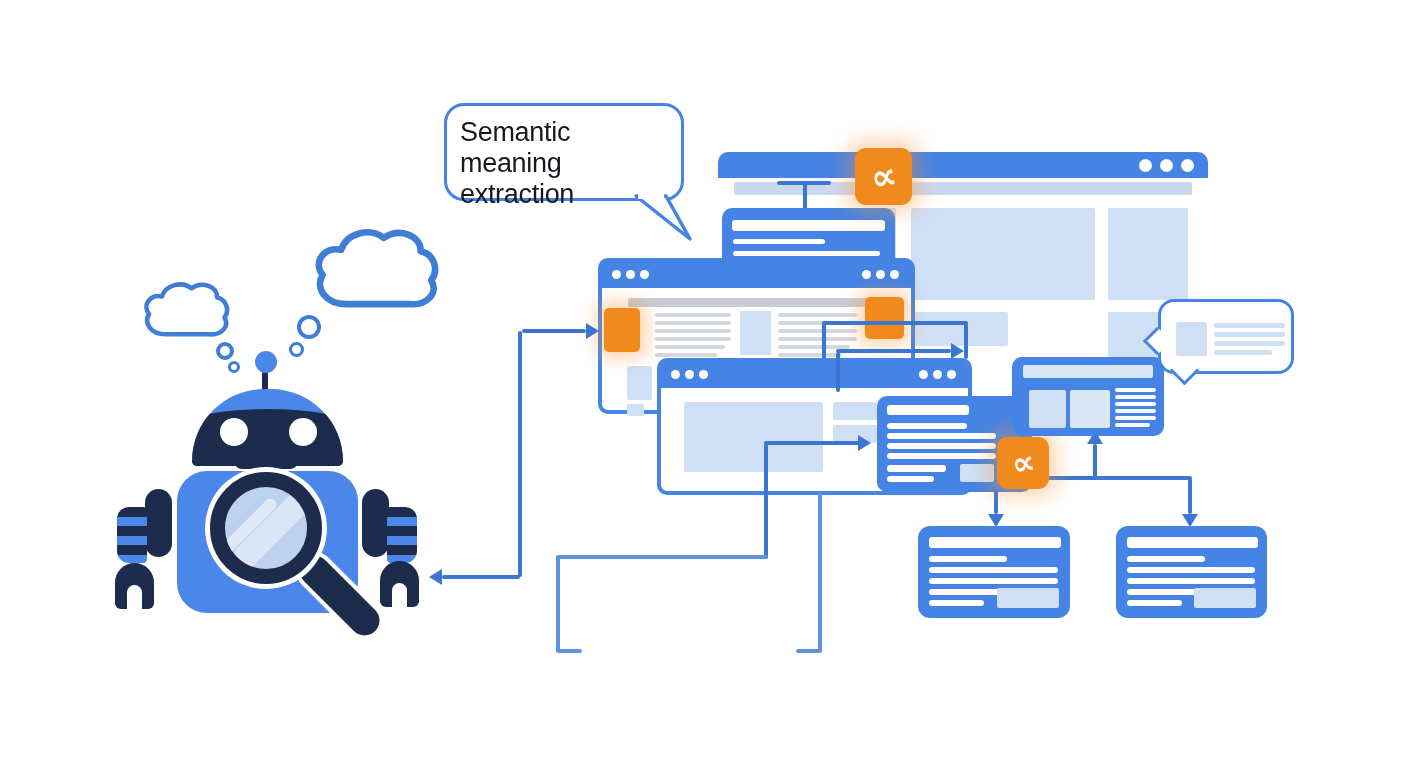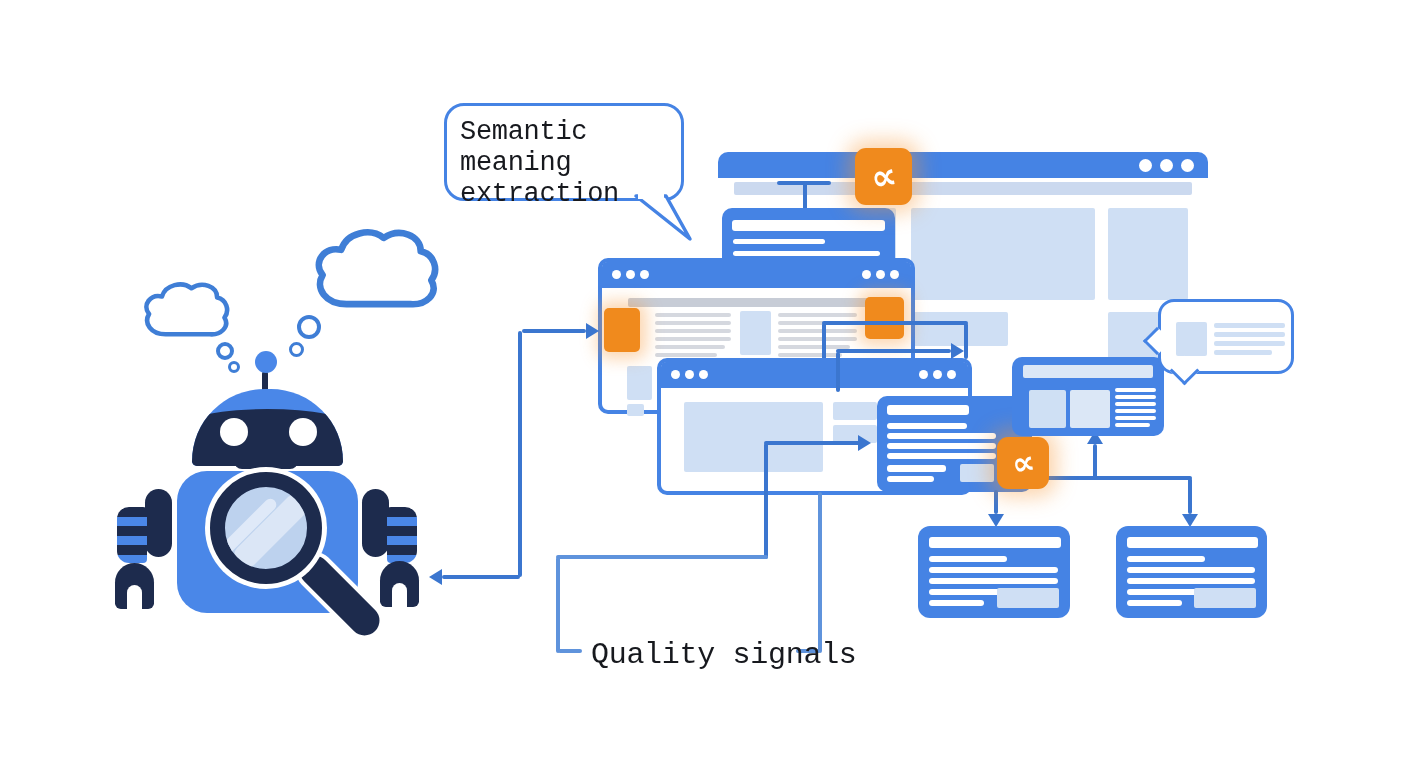--- a/index.html
+++ b/index.html
@@ -36,21 +36,21 @@
   .hline,.vline{position:absolute;background:var(--line-blue);border-radius:2px;}
   .hline{height:4px;} .vline{width:4px;}
   .bracket{background:var(--bracket-blue);}
   .ah{position:absolute;width:0;height:0;}
   .ah-r{border-top:8px solid transparent;border-bottom:8px solid transparent;border-left:13px solid var(--line-blue);}
   .ah-l{border-top:8px solid transparent;border-bottom:8px solid transparent;border-right:13px solid var(--line-blue);}
   .ah-d{border-left:8px solid transparent;border-right:8px solid transparent;border-top:13px solid var(--line-blue);}
   .ah-u{border-left:8px solid transparent;border-right:8px solid transparent;border-bottom:13px solid var(--line-blue);}
   
   .bubble{position:absolute;background:#fff;border:3.5px solid var(--primary-blue);}
-  .callout-text{position:absolute;color:var(--text);font-weight:500;letter-spacing:-.3px;font-family:Liberation Mono, monospace;}
+  .callout-text{position:absolute;color:var(--text);font-weight:500;letter-spacing:-.3px;}
   .tail{position:absolute;background:#fff;}
   
   .cloud-svg{position:absolute;}
   .tcirc{position:absolute;border-radius:50%;background:#fff;border:4px solid #3f7ed6;box-sizing:border-box;}
 </style>
 </head>
 <body>
 
 <div id="stage">
 
@@ -244,21 +244,20 @@
   <div class="vline bracket" style="left:818px;top:492px;height:161px;"></div>
 
   <div class="bubble" style="left:444px;top:103px;width:234px;height:92px;border-radius:20px;">
     <div class="callout-text" style="left:13px;top:11px;width:210px;font-size:27px;line-height:31px;">Semantic meaning extraction</div>
   </div>
   <svg class="abs" style="left:628px;top:193px;" width="72" height="52">
     <polygon points="8,3 62,46 38,3" fill="#ffffff" stroke="#4583e4" stroke-width="3.5" stroke-linejoin="round"></polygon>
     <rect x="10" y="0" width="26" height="6" fill="#ffffff"></rect>
   </svg>
 
-  <div class="callout-text" style="left:591px;top:638px;font-size:30px;">Quality signals</div>
 
   <div>
 
     <svg class="cloud-svg" style="left:138px;top:276px;" width="92" height="76" viewBox="0 0 100 80">
       <path d="M30 62 C14 62 6 50 12 40 C4 30 14 18 26 21 C30 8 48 4 58 12 C70 4 86 10 86 22 C96 24 100 36 94 44 C100 54 90 63 78 62 Z" fill="#ffffff" stroke="#3f7ed6" stroke-width="5" stroke-linejoin="round"></path>
     </svg>
     <svg class="cloud-svg" style="left:303px;top:222px;" width="140" height="106" viewBox="0 0 100 80">
       <path d="M30 62 C14 62 6 50 12 40 C4 30 14 18 26 21 C30 8 48 4 58 12 C70 4 86 10 86 22 C96 24 100 36 94 44 C100 54 90 63 78 62 Z" fill="#ffffff" stroke="#3f7ed6" stroke-width="5" stroke-linejoin="round"></path>
     </svg>
     <div class="tcirc" style="left:216px;top:342px;width:18px;height:18px;"></div>

